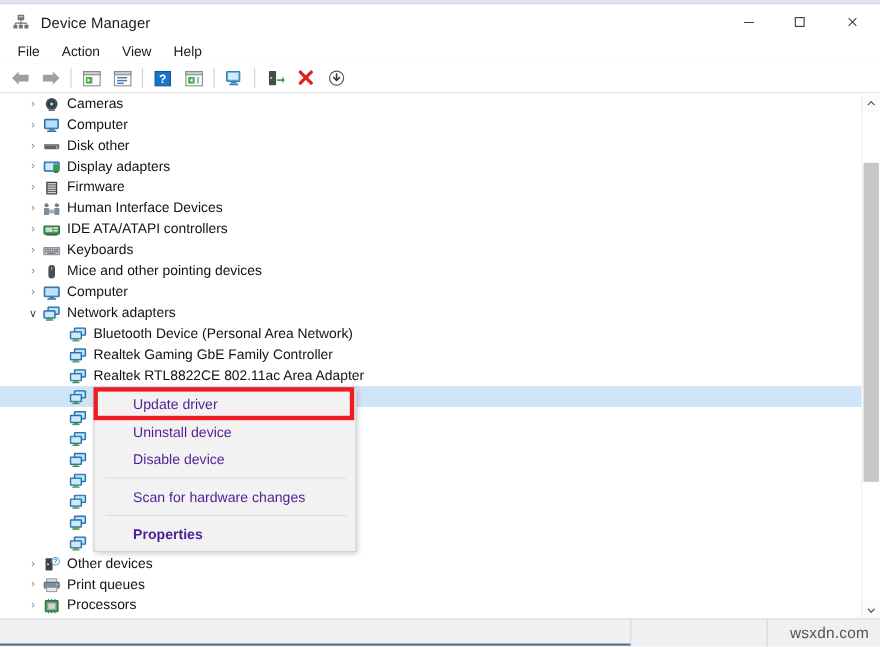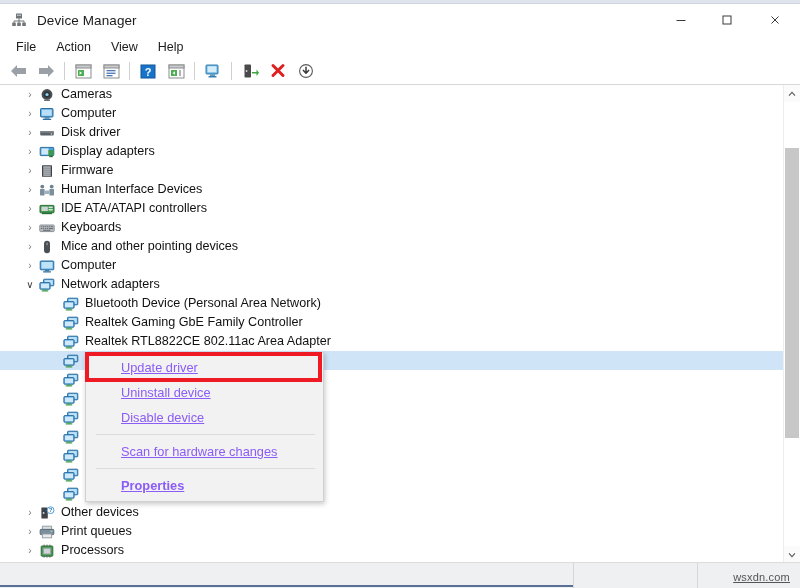--- a/index.html
+++ b/index.html
@@ -141,23 +141,22 @@
     position: absolute; left: 0; bottom: 0; width: 800px; height: 25px;
     background: #eef0f1;
     border-top: 1px solid #dcdcdc;
   }
   .taskline {
     position: absolute; left: 0; bottom: 1px; width: 573px; height: 2px;
     background: #5a6f96;
   }
   .watermark {
     position: absolute; right: 10px; bottom: 5px;
-    font-size: 11px; color: #555555;
+    font-size: 14px; color: #555555;
     letter-spacing: 0.2px;
-    text-decoration: underline;
   }
   .bs-div {
     position: absolute; bottom: 0; width: 1px; height: 25px; background: #d6d6d6;
   }
 
   
   .ctxmenu {
     position: absolute;
     left: 85px; top: 352px;
     width: 237px;
@@ -165,22 +164,21 @@
     border: 1px solid #d0d0d0;
     box-shadow: 1px 2px 5px rgba(0,0,0,0.22);
     padding: 2px 0 3px 0;
     z-index: 20;
   }
   .ctx-item {
     height: 25px;
     display: flex; align-items: center;
     padding-left: 35px;
     font-size: 12.8px;
-    color: #8b5cf6;
-    text-decoration: underline;
+    color: #4c1d95;
   }
   .ctx-item.bold { font-weight: bold; }
   .ctx-sep {
     height: 1px; background: #dcdcdc; margin: 4px 8px 4px 10px;
   }
   .redbox {
     position: absolute;
     left: 85px; top: 352px;
     width: 237px; height: 30px;
     border: 4px solid #ee1b24;
@@ -342,21 +340,21 @@
         </div>
         <div class="tree-row lvl1">
           <span class="chev">›</span>
           <span class="row-icon">
             <svg width="16" height="14" viewBox="0 0 16 14" class="ic">
               <rect x="1.2" y="5" width="13.6" height="4.6" rx="1" fill="#5c6368"></rect>
               <rect x="1.2" y="5" width="13.6" height="1.8" rx="0.8" fill="#7e868c"></rect>
               <circle cx="12.5" cy="8" r="0.8" fill="#cfd4d8"></circle>
             </svg>
           </span>
-          <span class="row-label">Disk driver</span>
+          <span class="row-label">Disk other</span>
         </div>
         <div class="tree-row lvl1">
           <span class="chev">›</span>
           <span class="row-icon">
             <svg width="16" height="14" viewBox="0 0 16 14" class="ic">
               <rect x="1.2" y="2.4" width="13.6" height="8.2" rx="0.8" fill="#4c9fe0" stroke="#2f6f9e"></rect>
               <rect x="2.4" y="3.4" width="7.2" height="6.2" fill="#cfe9fa"></rect>
               <rect x="9.4" y="5" width="5.2" height="5.6" fill="#3f9b4c"></rect>
               <rect x="10.2" y="10.6" width="3.6" height="1.6" fill="#2c6f37"></rect>
             </svg>

